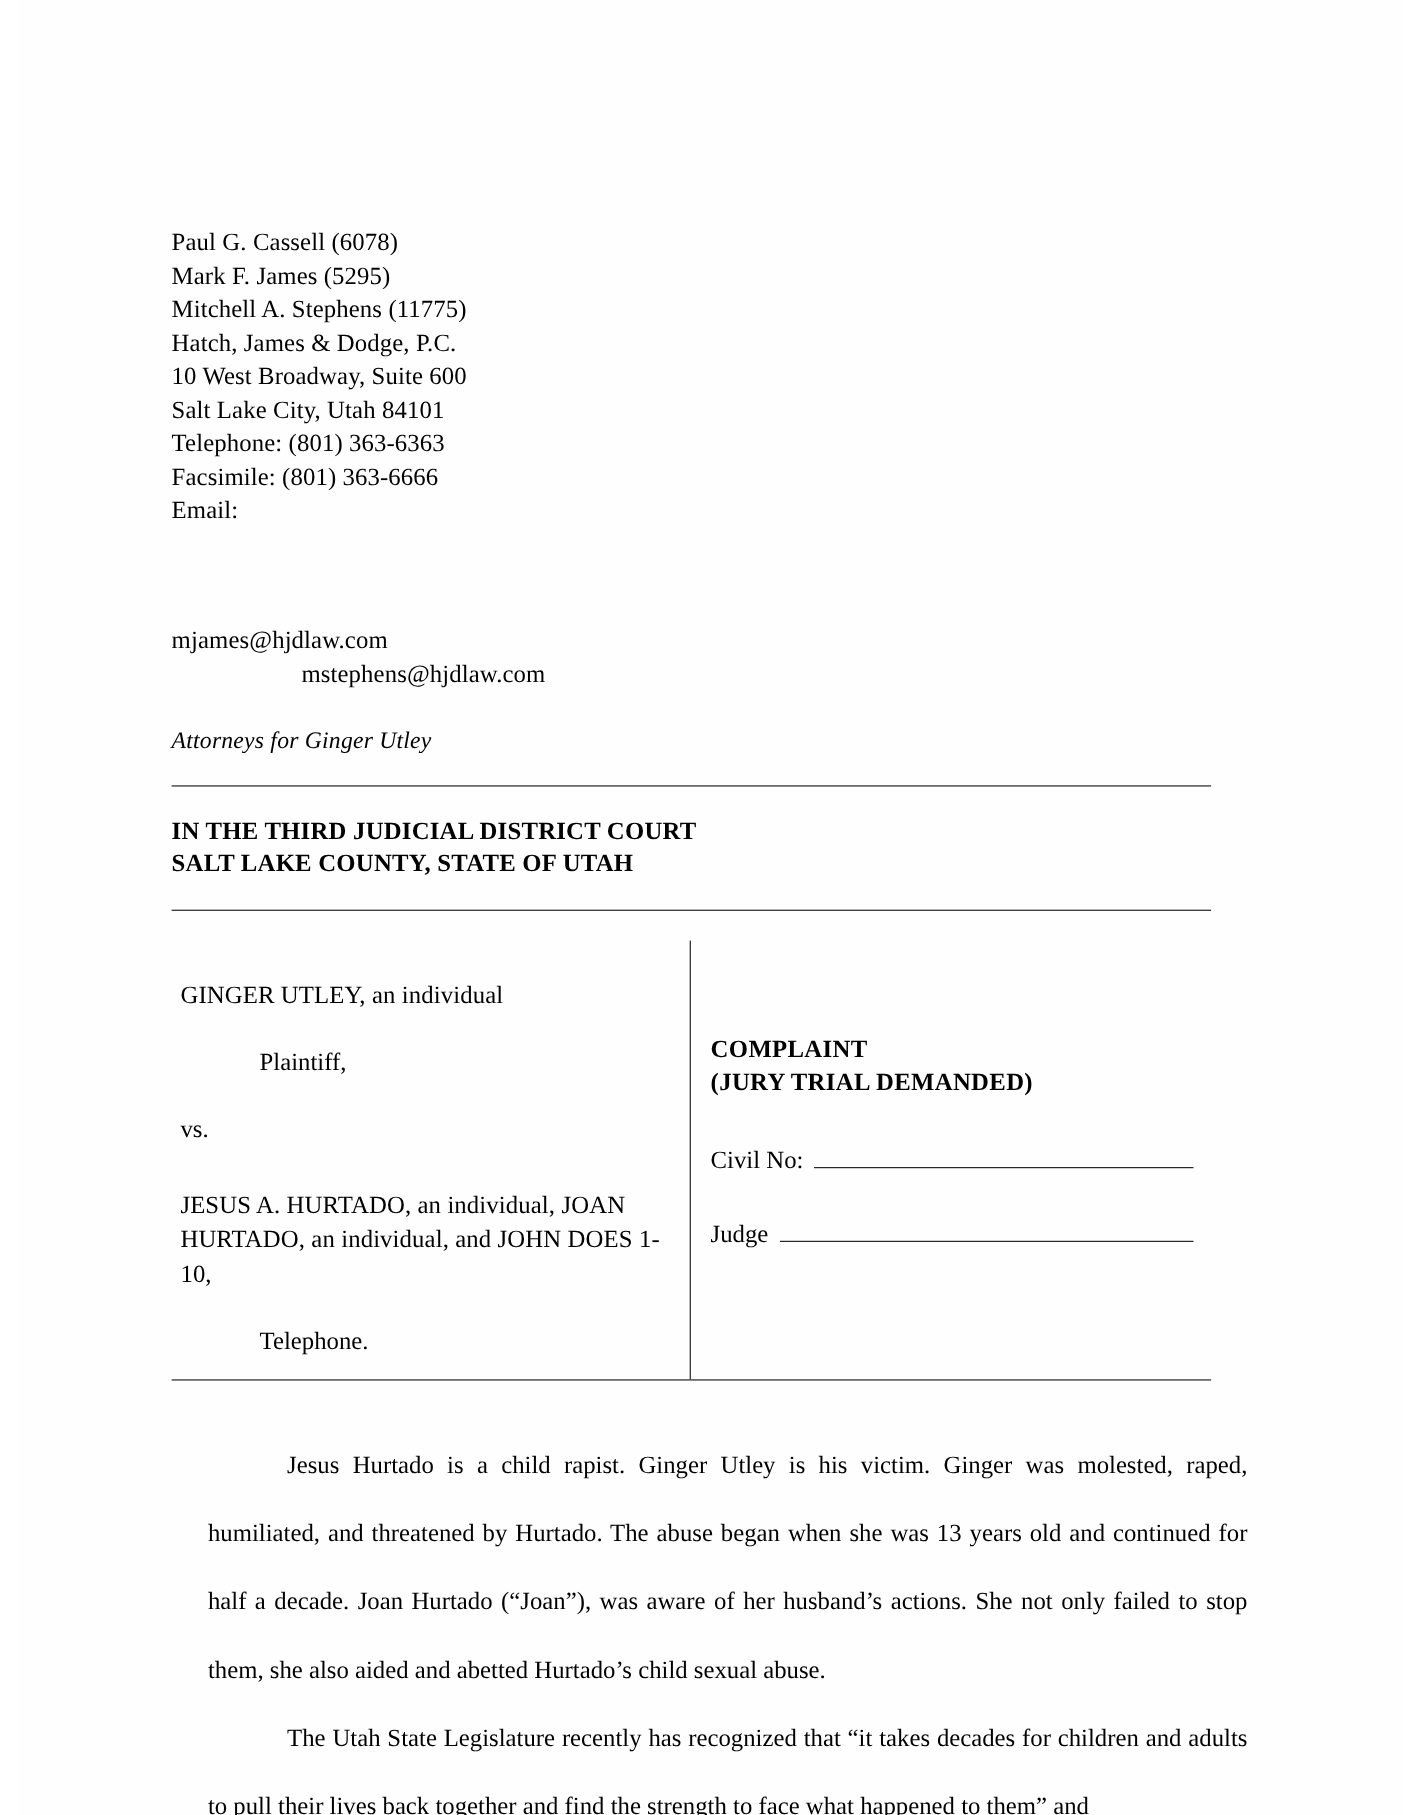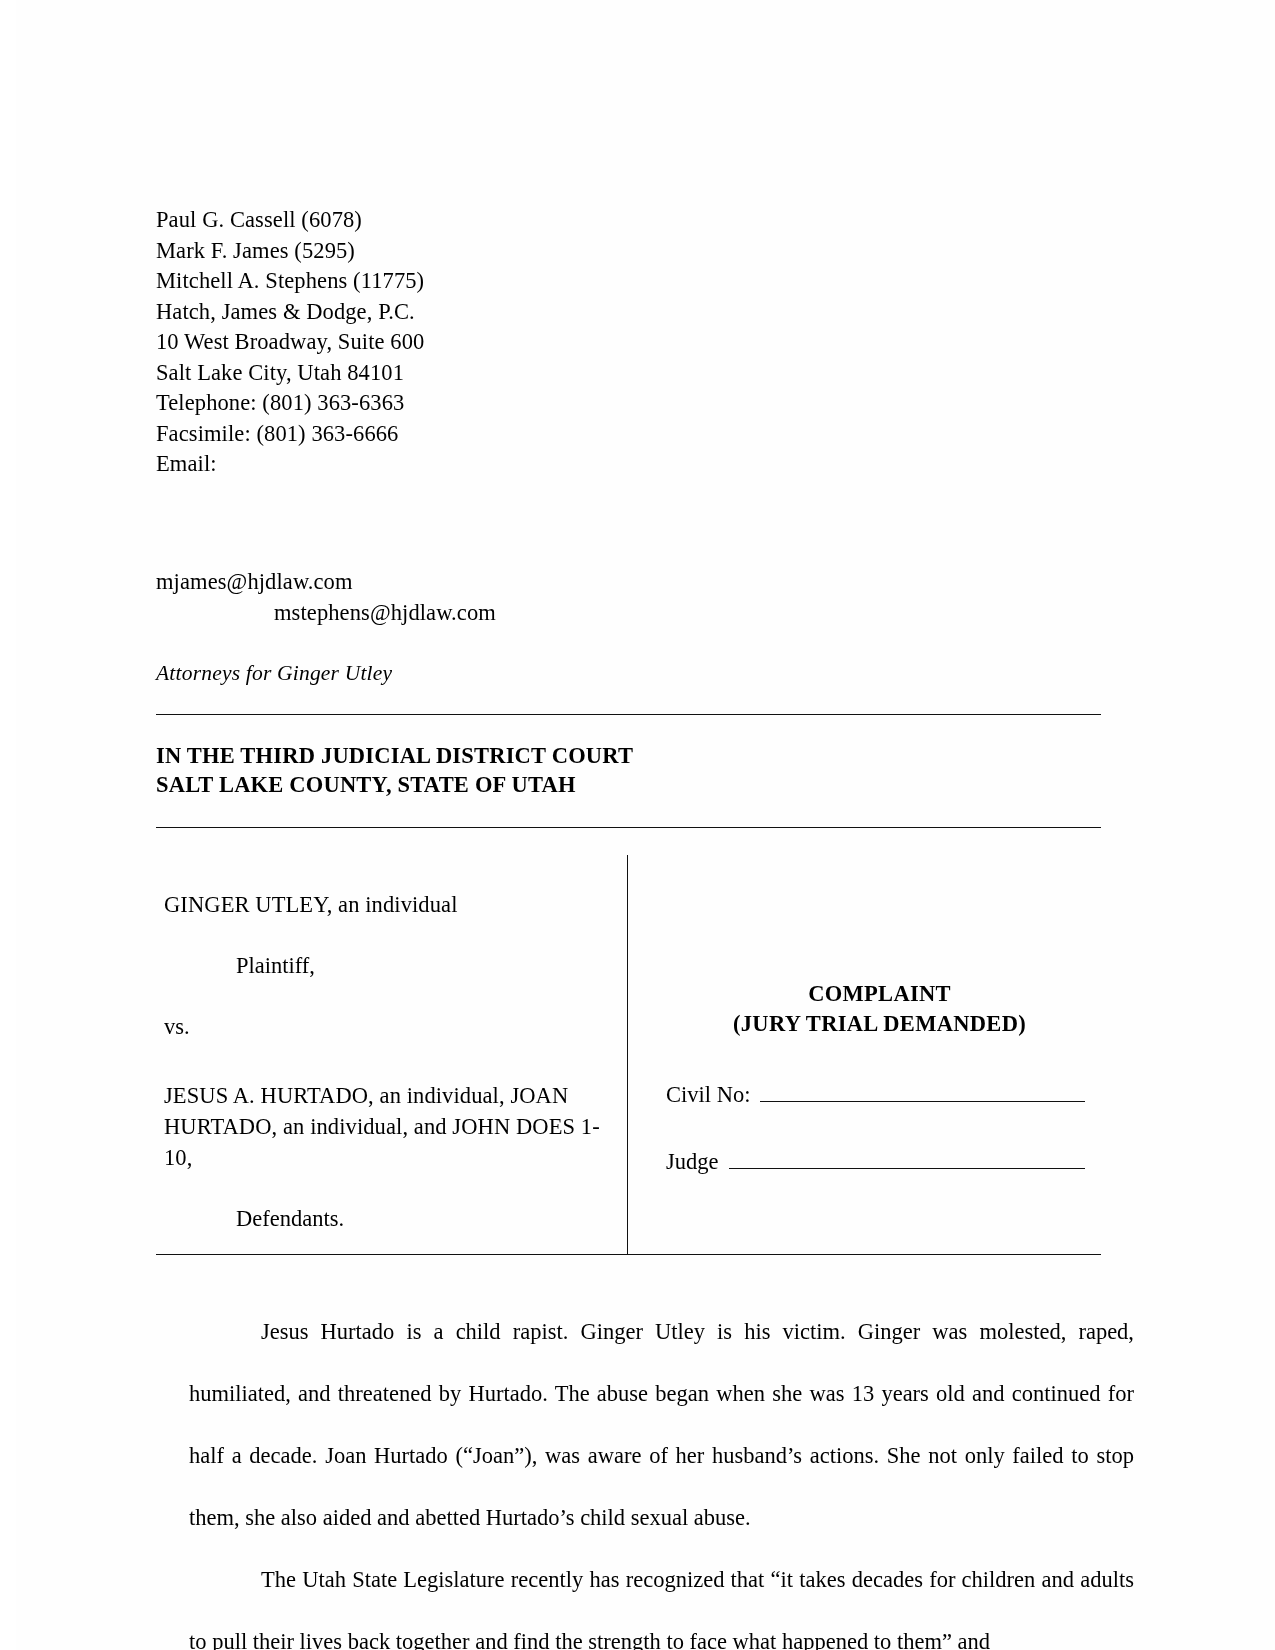--- a/index.html
+++ b/index.html
@@ -81,21 +81,20 @@
     letter-spacing: 0.2px;
   }
   .caption-wrap {
     position: relative;
     margin-top: 27px;
   }
   .caption-inner {
     display: flex;
     width: 945px;
     min-height: 350px;
-    gap: 20px;
   }
   .caption-left {
     width: 472px;
     flex: 0 0 472px;
     border-right: 1.6px solid #111;
     padding: 34px 20px 20px 8px;
     box-sizing: border-box;
     font-size: 22.5px;
     line-height: 31px;
   }
@@ -105,25 +104,25 @@
     box-sizing: border-box;
     font-size: 22.5px;
     line-height: 31px;
   }
   .party-name { letter-spacing: 0.1px; }
   .indent-1 { padding-left: 72px; }
   .gap-md { height: 30px; }
   .gap-lg { height: 38px; }
 
   .complaint-title {
-    text-align: center;
+    text-align: left;
     font-weight: bold;
     font-size: 22.5px;
     line-height: 30px;
-    margin-top: 90px;
+    margin-top: 50px;
     letter-spacing: 0.3px;
   }
   .field-row {
     display: flex;
     align-items: baseline;
     margin-top: 40px;
     font-size: 22.5px;
     text-align: right;
   }
   .field-label { white-space: pre; }
@@ -190,21 +189,21 @@
       <div class="caption-inner">
         <div class="caption-left">
           <div class="party-name">GINGER UTLEY, an individual</div>
           <div class="gap-md"></div>
           <div class="indent-1">Plaintiff,</div>
           <div class="gap-md"></div>
           <div>vs.</div>
           <div class="gap-lg"></div>
           <div class="party-name">JESUS A. HURTADO, an individual, JOAN HURTADO, an individual, and JOHN DOES 1-10,</div>
           <div class="gap-md"></div>
-          <div class="indent-1">Defendants.</div>
+          <div class="indent-1">Telephone.</div>
         </div>
         <div class="caption-right">
           <div class="complaint-title">
             <div>COMPLAINT</div>
             <div>(JURY TRIAL DEMANDED)</div>
           </div>
           <div class="field-row">
             <span class="field-label">Civil No:</span>
             <span class="field-line"></span>
           </div>

